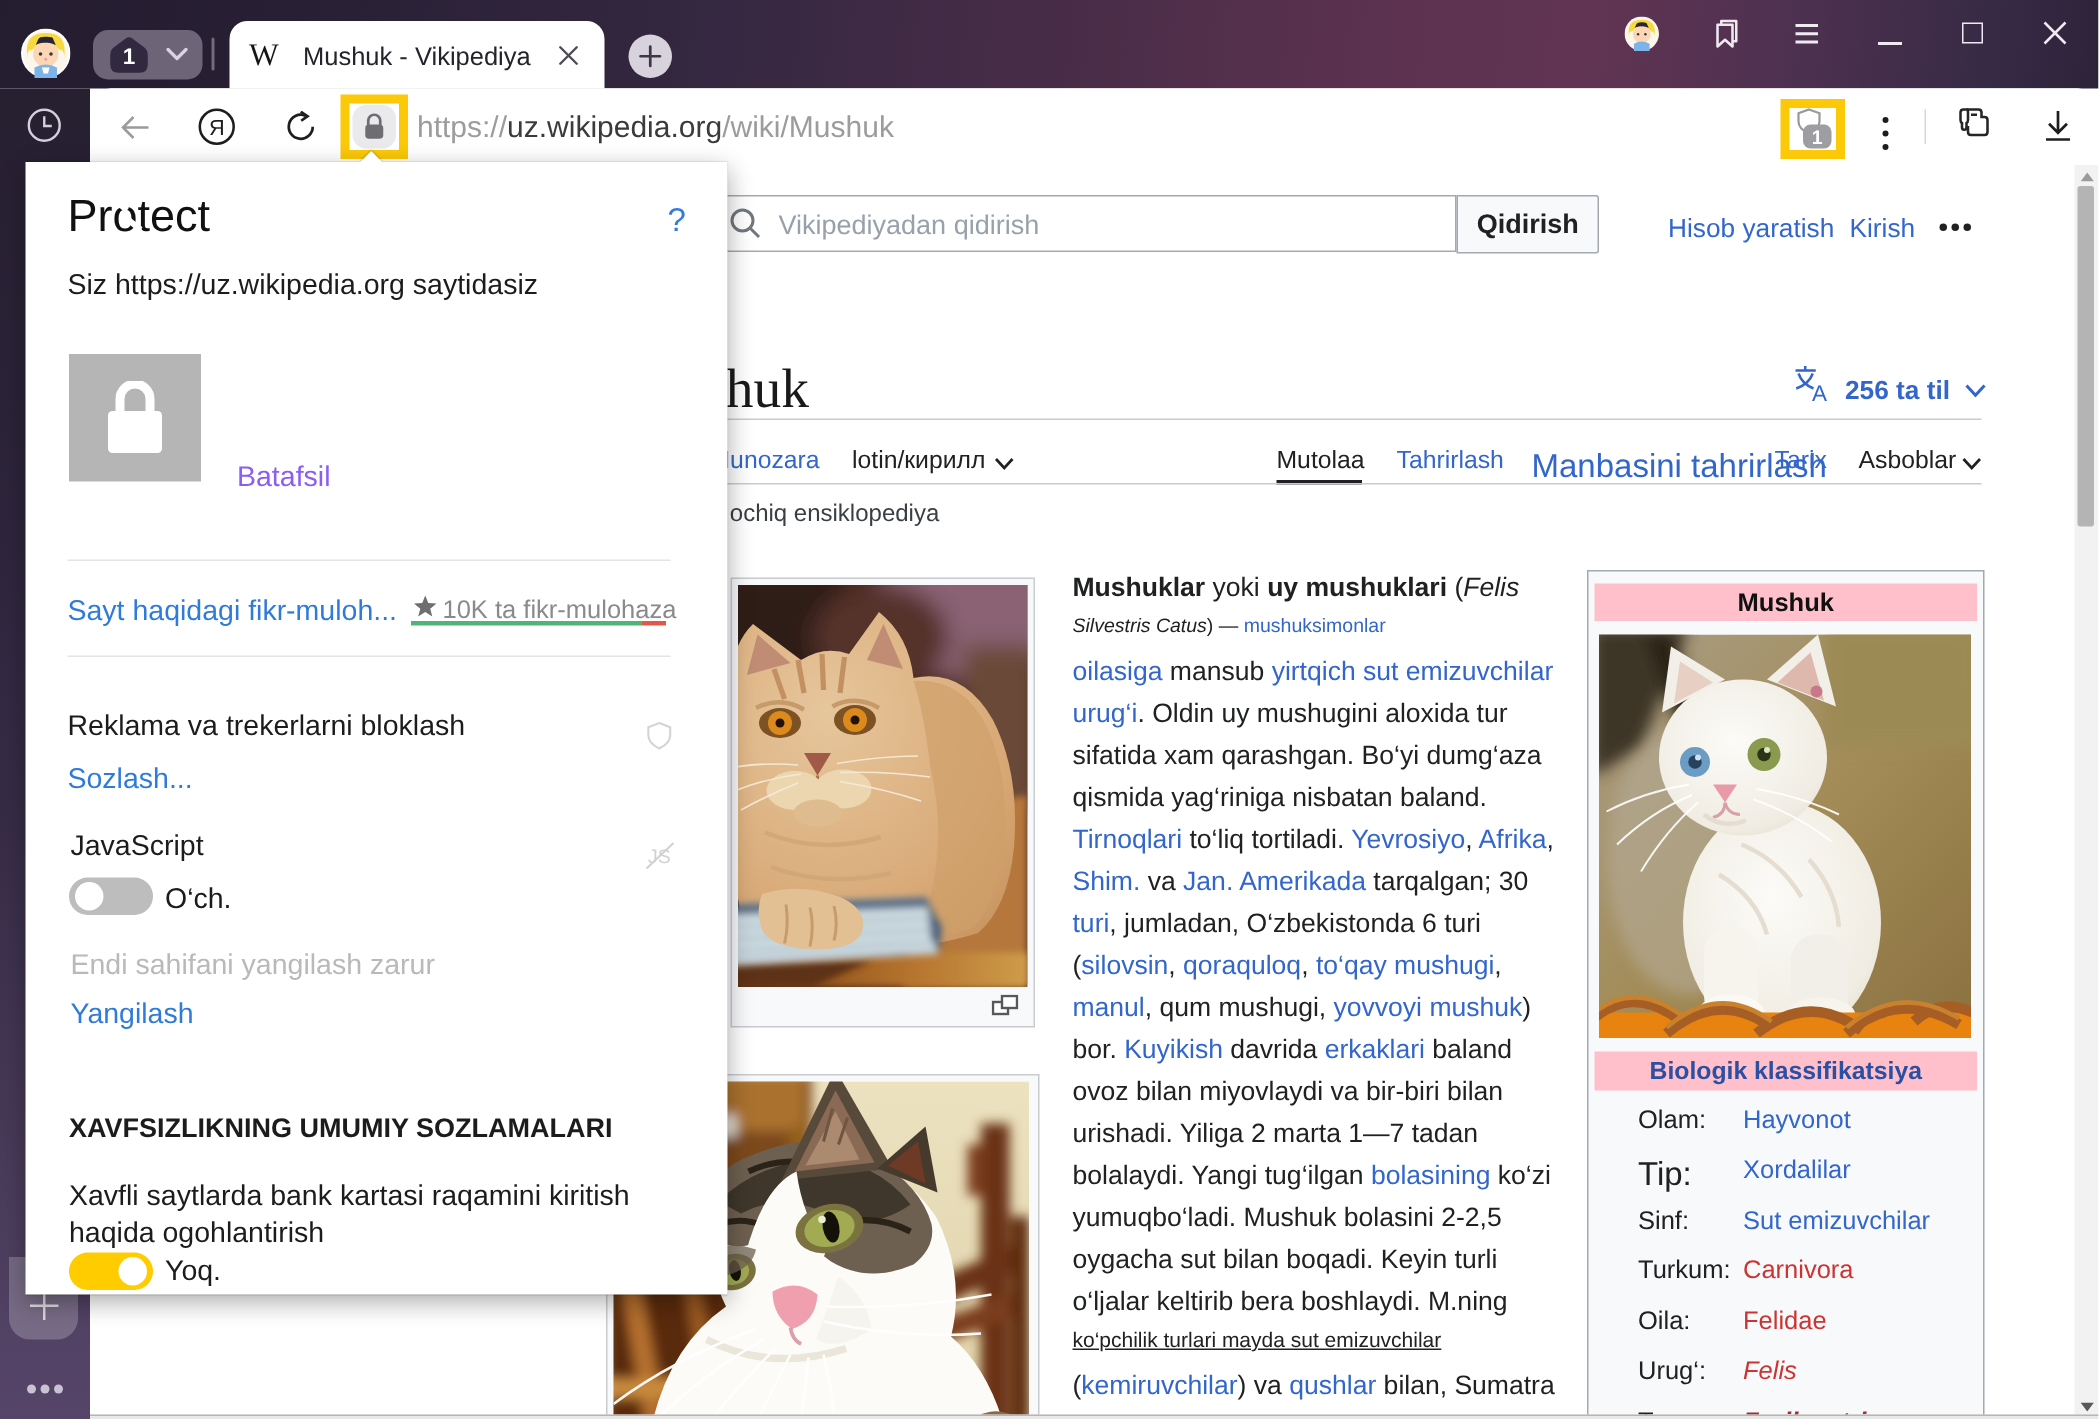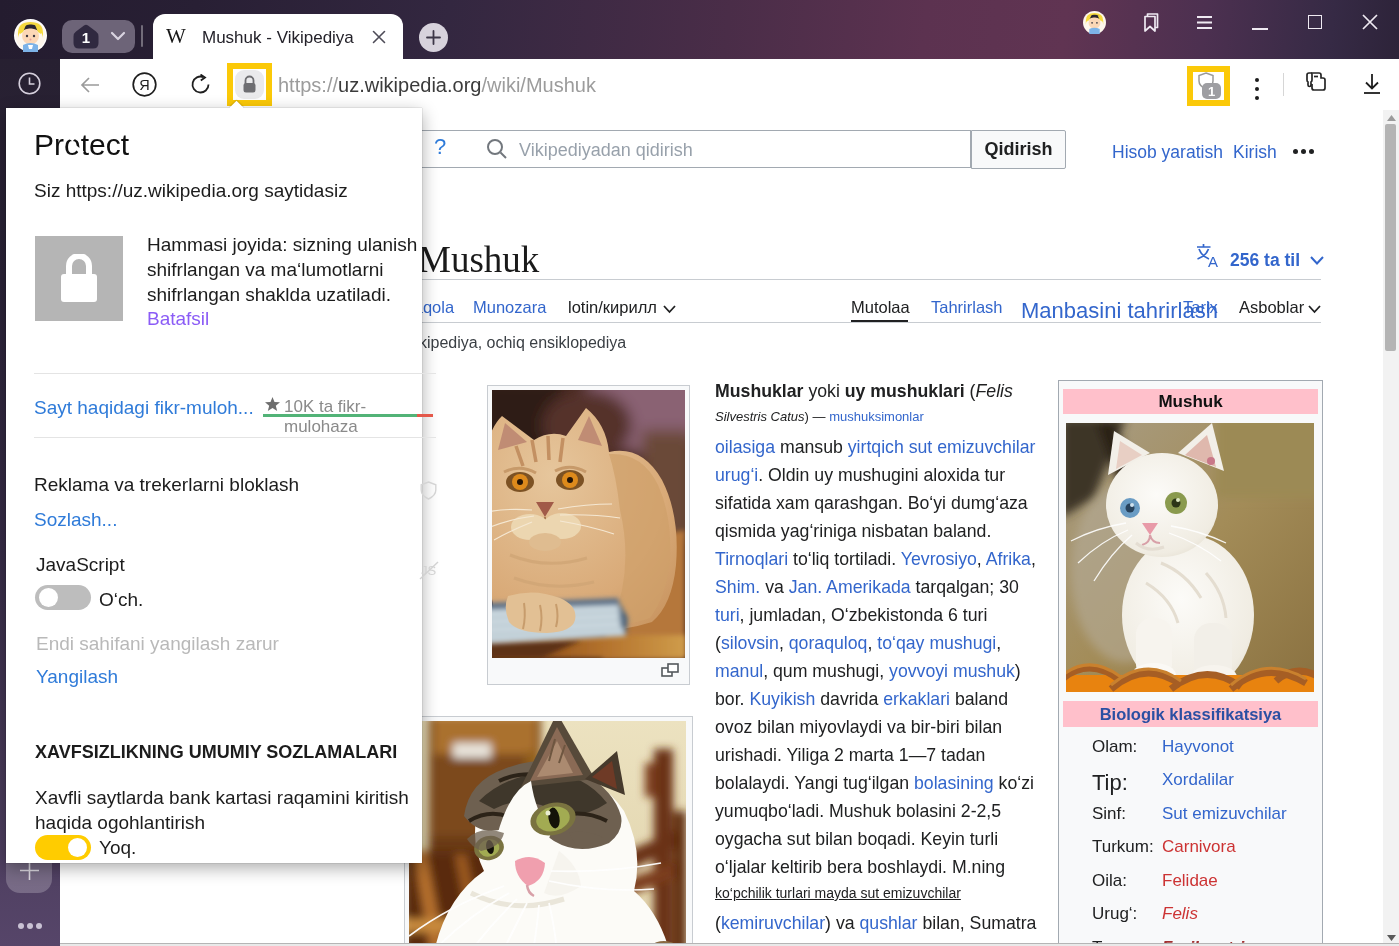--- a/index.html
+++ b/index.html
@@ -487,33 +487,32 @@
       <path d="M0 6 L4.5 0 L9 6 Z" fill="#9b9b9b"></path>
     </svg>
   <div class="abs" style="left:2px;top:14px;width:11px;height:227px;background:#b4b4b4;border-radius:2px;"></div>
   <svg class="abs" style="left:4px;top:825px;" width="9" height="6" viewBox="0 0 9 6">
       <path d="M0 0 L4.5 6 L9 0 Z" fill="#5a5a5a"></path>
     </svg>
 </div>
 
 <div class="abs" style="left:60px;top:943px;width:1339px;height:3px;background:#e9e9e9;border-top:1px solid #b5b5b5;"></div>
 
-<div class="abs" id="panel" style="left:6px;top:108px;width:416px;height:755px;background:#fff;box-shadow:0 5px 16px rgba(0,0,0,0.33),0 0 1px rgba(0,0,0,0.35);">
+<div class="abs" id="panel" style="left:17px;top:108px;width:468px;height:755px;background:#fff;box-shadow:0 5px 16px rgba(0,0,0,0.33),0 0 1px rgba(0,0,0,0.35);">
   <div class="abs" style="left:225px;top:-5px;width:11px;height:11px;background:#fff;transform:rotate(45deg);box-shadow:-1px -1px 1px rgba(0,0,0,0.12);"></div>
   <div class="abs" style="left:28px;top:20px;font-size:30px;color:#111;">Pr<span id="shieldo">o</span>tect</div>
   <div class="abs" style="left:59px;top:27px;width:10px;height:3.5px;background:#fff;transform:rotate(38deg);"></div>
   <div class="abs" style="left:68px;top:40px;width:10px;height:3.5px;background:#fff;transform:rotate(38deg);"></div>
   <div class="abs" style="left:428px;top:26px;font-size:22px;color:#2f7bd9;">?</div>
   <div class="abs" style="left:28px;top:72px;font-size:19px;color:#1c1c1c;">Siz https://uz.wikipedia.org saytidasiz</div>
   <div class="abs" style="left:29px;top:128px;width:88px;height:85px;background:#b5b5b5;"></div>
   <svg class="abs" style="left:53px;top:146px;" width="40" height="50" viewBox="0 0 40 50">
     <rect x="2" y="20" width="36" height="28" rx="3" fill="#ffffff"></rect>
     <path d="M10 22 L10 12 A 10 10 0 0 1 30 12 L30 22" stroke="#ffffff" stroke-width="6" fill="none"></path>
   </svg>
-  <div class="abs" style="left:141px;top:124px;width:287px;font-size:19px;line-height:25px;color:#1c1c1c;">Hammasi joyida: sizning ulanish shifrlangan va ma‘lumotlarni shifrlangan shaklda uzatiladi.</div>
   <div class="abs" style="left:141px;top:200px;font-size:19px;color:#8b5cf6;">Batafsil</div>
   <div class="abs" style="left:28px;top:265px;width:402px;height:1px;background:#e4e4e4;"></div>
   <div class="abs" style="left:28px;top:289px;font-size:19px;color:#2f7bd9;">Sayt haqidagi fikr-muloh...</div>
   <svg class="abs" style="left:259px;top:289px;" width="15" height="15" viewBox="0 0 15 15">
     <path d="M7.5 0 L9.5 5 L15 5.3 L10.8 8.8 L12.2 14 L7.5 11 L2.8 14 L4.2 8.8 L0 5.3 L5.5 5 Z" fill="#6e6e6e"></path>
   </svg>
   <div class="abs" style="left:278px;top:289px;font-size:17px;color:#8a8a8a;">10K ta fikr-mulohaza</div>
   <div class="abs" style="left:257px;top:306px;width:154px;height:2.5px;background:#52b377;"></div>
   <div class="abs" style="left:411px;top:306px;width:16px;height:2.5px;background:#e4584a;"></div>
   <div class="abs" style="left:28px;top:329px;width:402px;height:1px;background:#e4e4e4;"></div>

